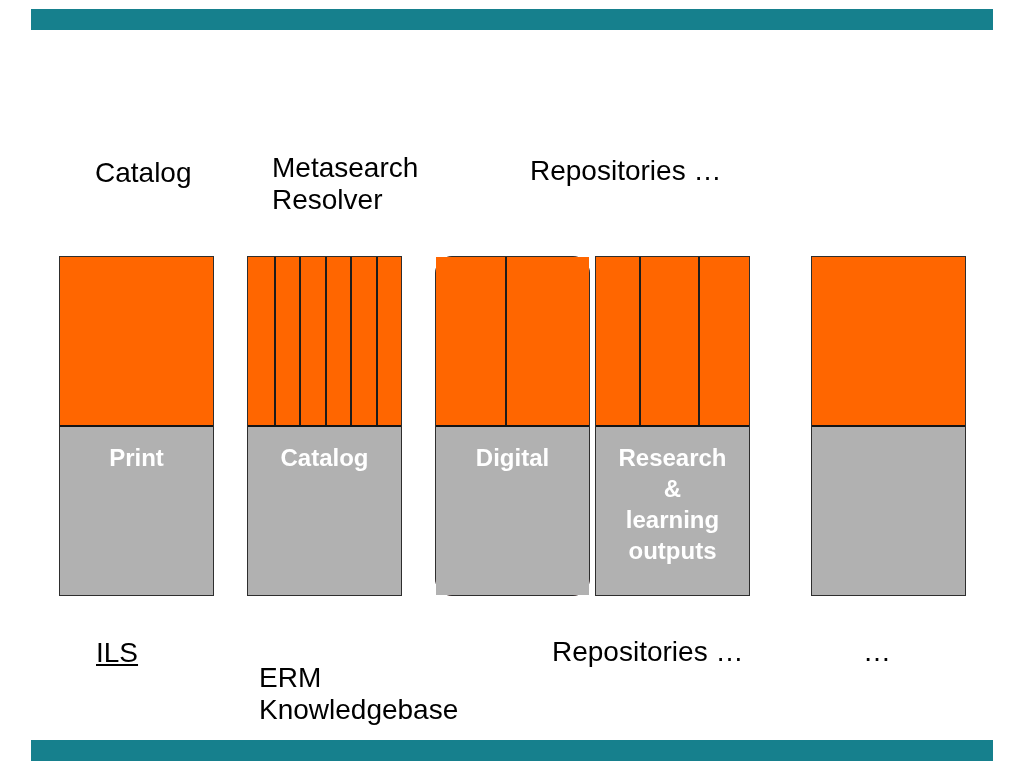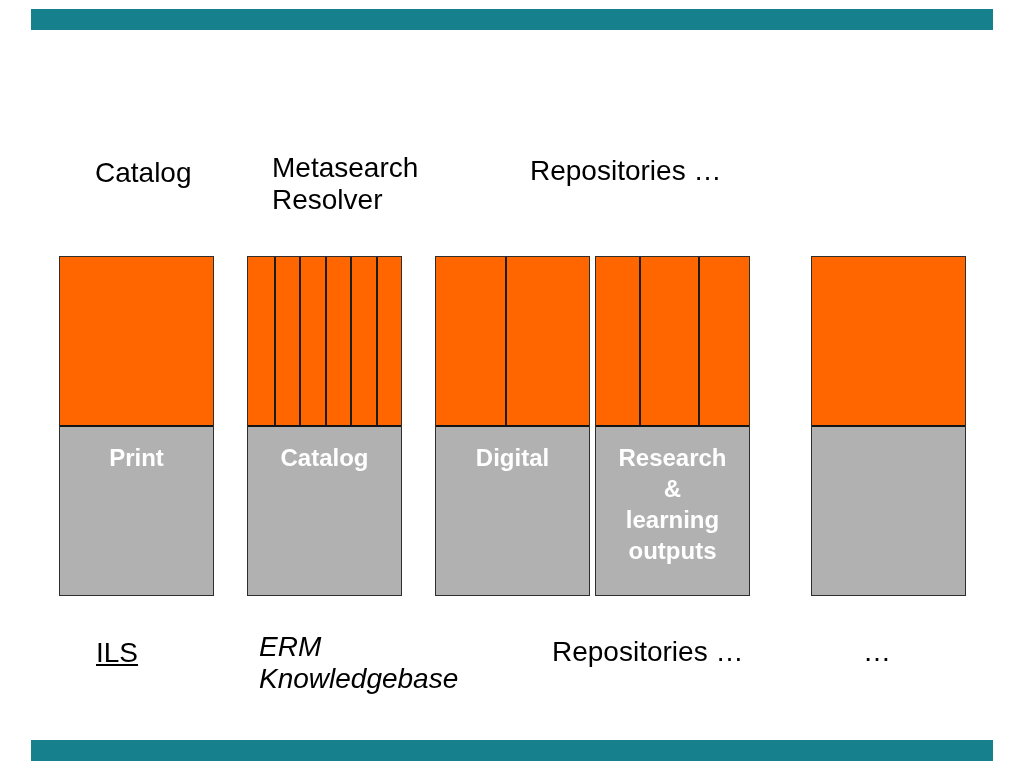--- a/index.html
+++ b/index.html
@@ -17,32 +17,32 @@
 
   .caption{
     position:absolute;
     font-size:28px;line-height:32px;color:#000000;
     white-space:pre-line;
   }
   .cap-catalog{left:95px;top:157px;}
   .cap-metasearch{left:272px;top:152px;}
   .cap-repos-top{left:530px;top:155px;}
   .cap-ils{left:96px;top:637px;text-decoration:underline;}
-  .cap-erm{left:259px;top:631px;font-style:italic;}
+  .cap-erm{left:259px;top:662px;}
   .cap-repos-bottom{left:552px;top:636px;}
   .cap-dots{left:863px;top:636px;}
 
   .column{
     position:absolute;top:256px;width:155px;height:340px;
     border:1px solid #2e2e2e;box-sizing:border-box;
     background:#ef4444;
   }
   .col-1{left:59px;}
   .col-2{left:247px;}
-  .col-3{left:435px;}
+  .col-3{left:435px;border-radius:17px;}
   .col-4{left:595px;}
   .col-5{left:811px;}
 
   .orange-section{
     height:170px;box-sizing:border-box;
     display:flex;flex-direction:row;align-items:stretch;
     background:#ff6600;
     border-bottom:2px solid #141414;
   }
   .segment{height:100%;box-sizing:border-box;}

